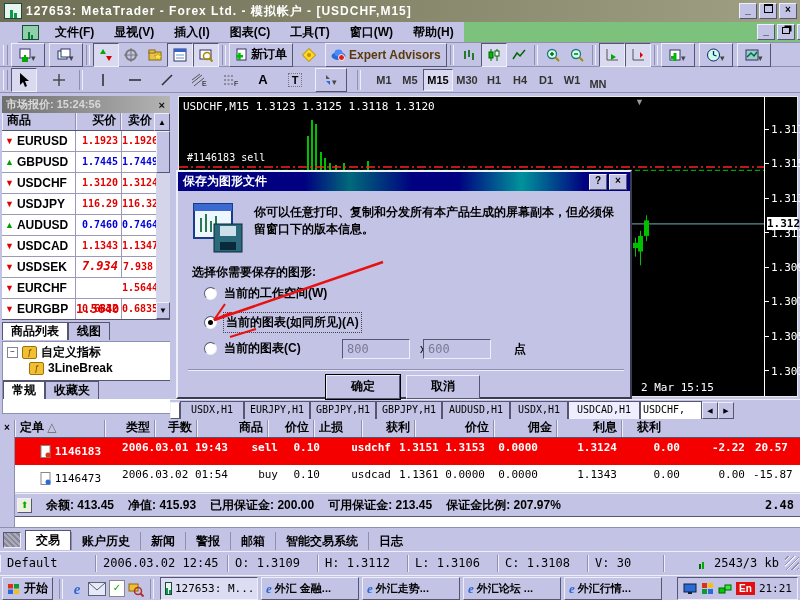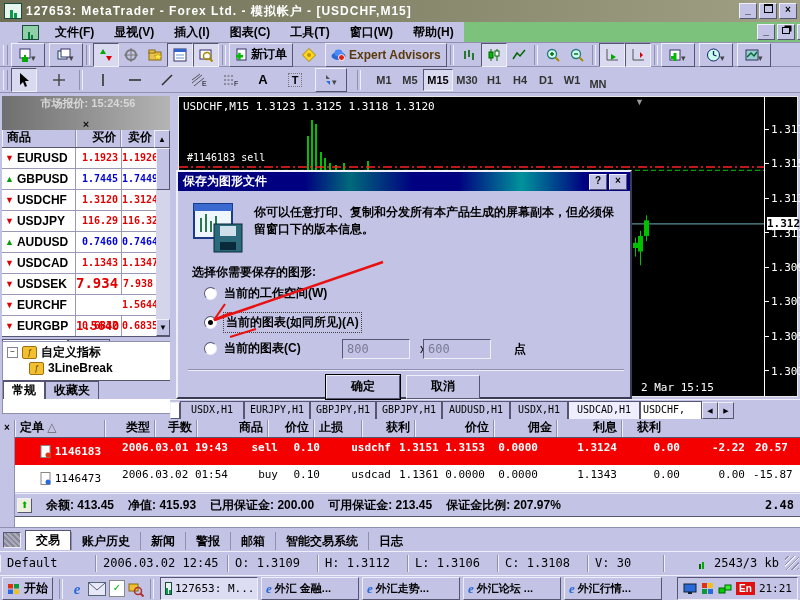--- a/index.html
+++ b/index.html
@@ -314,21 +314,21 @@
       </span>
     <span class="tb" style="width:26px;height:20px;font-weight:bold;font-size:11px;color:#333;">
         <span>W1</span>
       </span>
     <span class="tb" style="width:26px;height:20px;font-weight:bold;font-size:11px;color:#333;align-items:flex-end;">
         <span>MN</span>
       </span>
   </div>
 
   <div class="abs" style="left:2px;top:96px;width:168px;height:242px;background:#c3c3e5;">
-    <div style="height:34px;background:linear-gradient(90deg,#6f6f6f,#b4b4b4);display:flex;align-items:center;flex-direction:column;">
+    <div style="height:17px;background:linear-gradient(90deg,#6f6f6f,#b4b4b4);display:flex;align-items:center;">
       <span class="cj" style="color:#d8d8d8;font-size:11px;padding-left:4px;flex:1;">市场报价: 15:24:56</span>
       <span style="color:#111;font-weight:bold;font-size:11px;padding:0 5px;">×</span>
     </div>
     <div style="height:17px;display:flex;background:#c3c3e5;border-bottom:1px solid #565672;">
       <span class="cj th" style="width:74px;">商品</span>
       <span class="cj th" style="width:46px;text-align:right;">买价</span>
       <span class="cj th" style="width:33px;text-align:right;border-right:none;padding:0 2px;">卖价</span>
       <span class="tb out" style="width:14px;height:16px;font-size:8px;">▲</span>
     </div>
     <div style="position:relative;height:188px;overflow:hidden;background:#fff;">
@@ -379,21 +379,21 @@
               <b>USDCAD</b>
             </span>
             <span class="mwbid mono dn" style="font-size:10px;font-weight:bold;">1.1343</span>
             <span class="mwask mono dn" style="font-size:10px;font-weight:bold;">1.1347</span>
           </div>
         <div class="mwrow">
             <span class="mwsym">
               <span class="ico dn" style="font-size:9px;margin-right:3px;">▼</span>
               <b>USDSEK</b>
             </span>
-            <span class="mwbid mono dn" style="font-size:14px;font-weight:bold;">7.934</span>
+            <span class="mwbid mono dn" style="font-size:12px;font-weight:bold;font-style:italic;">7.934</span>
             <span class="mwask mono dn" style="font-size:10px;font-weight:bold;">7.938</span>
           </div>
         <div class="mwrow">
             <span class="mwsym">
               <span class="ico dn" style="font-size:9px;margin-right:3px;">▼</span>
               <b>EURCHF</b>
             </span>
             <span class="mwbid mono dn" style="font-size:12px;font-weight:bold;margin-top:44px;">1.5640</span>
             <span class="mwask mono dn" style="font-size:10px;font-weight:bold;">1.5644</span>
           </div>

